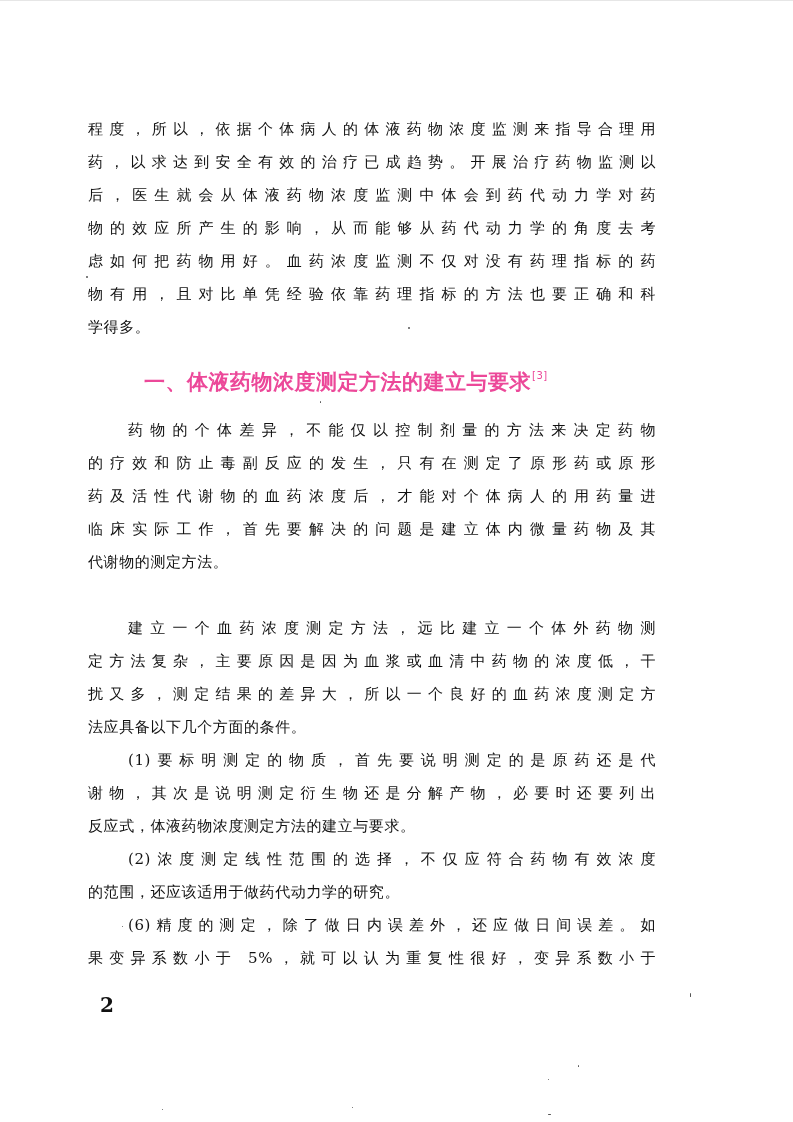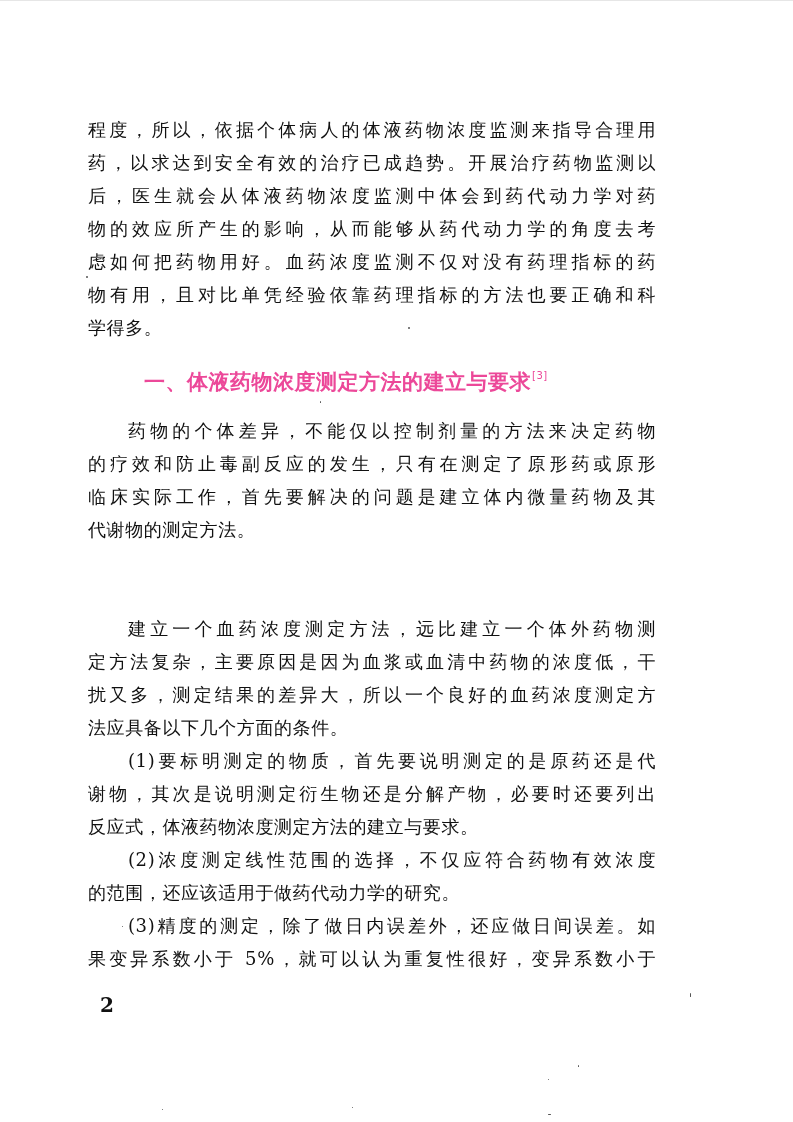--- a/index.html
+++ b/index.html
@@ -17,21 +17,21 @@
   }
   .top-edge {
     position: absolute;
     left: 0; top: 0;
     width: 793px; height: 1px;
     background: #e6e6e6;
   }
   .line {
     height: 33px;
     line-height: 33px;
-    font-size: 18px;
+    font-size: 15px;
     white-space: nowrap;
     letter-spacing: 0.6px;
     text-align: justify;
     text-align-last: justify;
   }
   .line.last {
     text-align-last: left;
   }
   .indent {
     padding-left: 40px;
@@ -90,20 +90,21 @@
   <div class="line last">学得多。</div>
 </div>
 
 <div class="heading">
   <span>一、体液药物浓度测定方法的建立与要求</span><sup>[3]</sup>
 </div>
 
 <div class="block" style="top:414px;">
   <div class="line indent">药物的个体差异，不能仅以控制剂量的方法来决定药物</div>
   <div class="line">的疗效和防止毒副反应的发生，只有在测定了原形药或原形</div>
+  <div class="line">药及活性代谢物的血药浓度后，才能对个体病人的用药量进</div>
   <div class="line">临床实际工作，首先要解决的问题是建立体内微量药物及其</div>
   <div class="line last">代谢物的测定方法。</div>
 </div>
 
 <div class="block" style="top:612px;">
   <div class="line indent">建立一个血药浓度测定方法，远比建立一个体外药物测</div>
   <div class="line">定方法复杂，主要原因是因为血浆或血清中药物的浓度低，干</div>
   <div class="line">扰又多，测定结果的差异大，所以一个良好的血药浓度测定方</div>
   <div class="line last">法应具备以下几个方面的条件。</div>
 </div>
@@ -113,21 +114,21 @@
   <div class="line">谢物，其次是说明测定衍生物还是分解产物，必要时还要列出</div>
   <div class="line last">反应式，体液药物浓度测定方法的建立与要求。</div>
 </div>
 
 <div class="block" style="top:843px;">
   <div class="line indent">(2)浓度测定线性范围的选择，不仅应符合药物有效浓度</div>
   <div class="line last">的范围，还应该适用于做药代动力学的研究。</div>
 </div>
 
 <div class="block" style="top:909px;">
-  <div class="line indent">(3)精度的测定，除了做日内误差外，还应做日间误差。如</div>
+  <div class="line indent">(6)精度的测定，除了做日内误差外，还应做日间误差。如</div>
   <div class="line">果变异系数小于 5%，就可以认为重复性很好，变异系数小于</div>
 </div>
 
 <div class="page-number">2</div>
 
 <div class="speck" style="left:86px; top:276px; width:2px; height:2px;"></div>
 <div class="speck" style="left:408px; top:327px;"></div>
 <div class="speck" style="left:320px; top:401px; width:1px; height:2px;"></div>
 <div class="speck" style="left:122px; top:926px; width:1px; height:1px;"></div>
 <div class="speck" style="left:578px; top:1065px; width:1px; height:2px;"></div>

